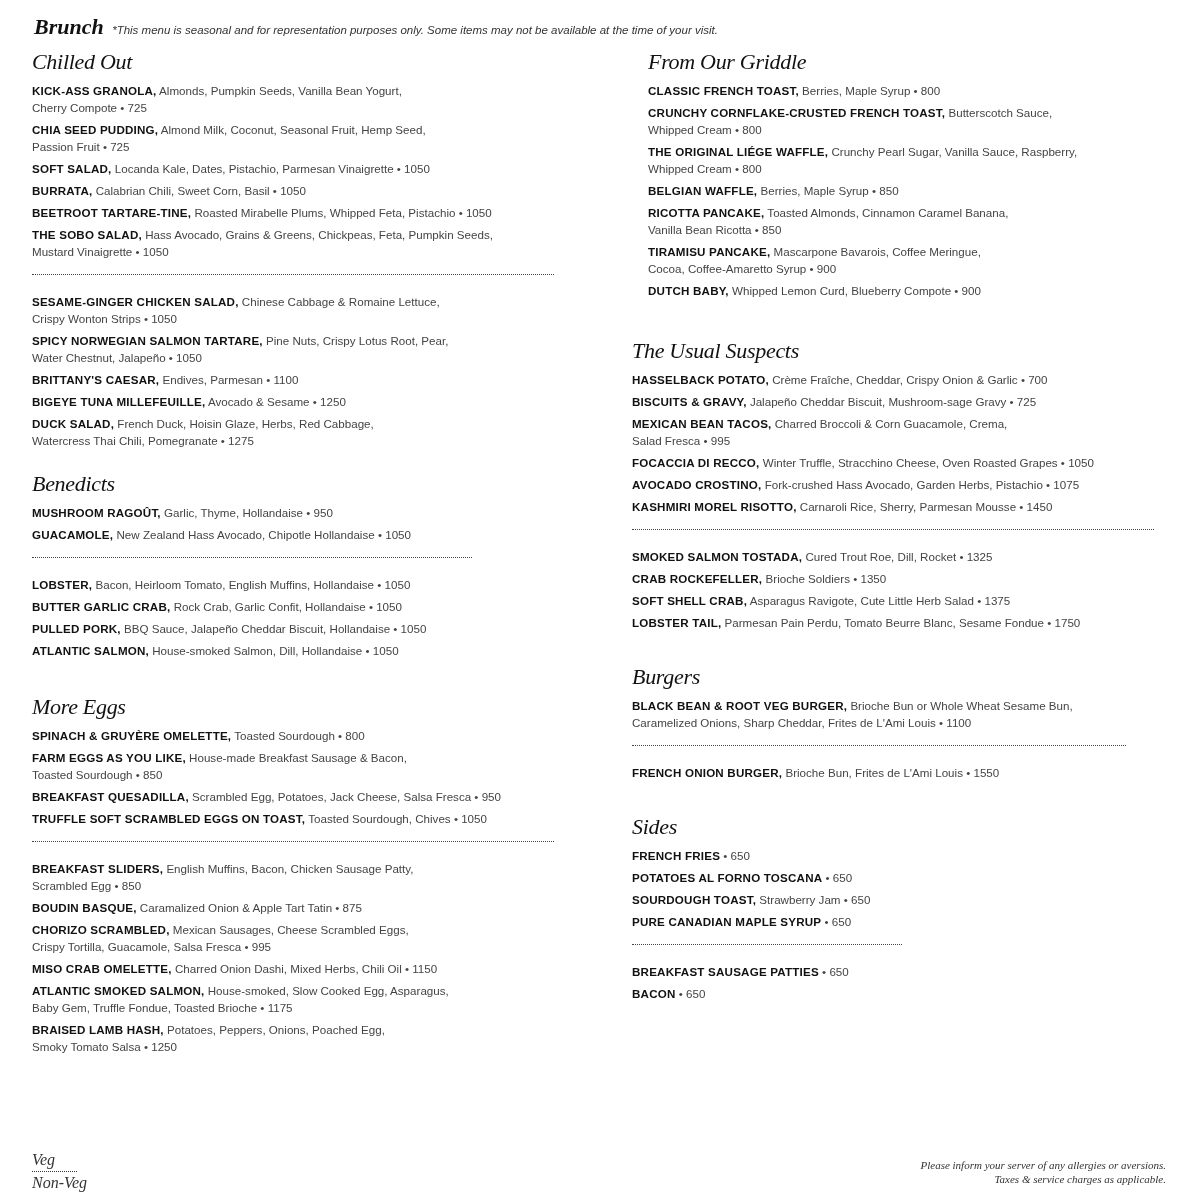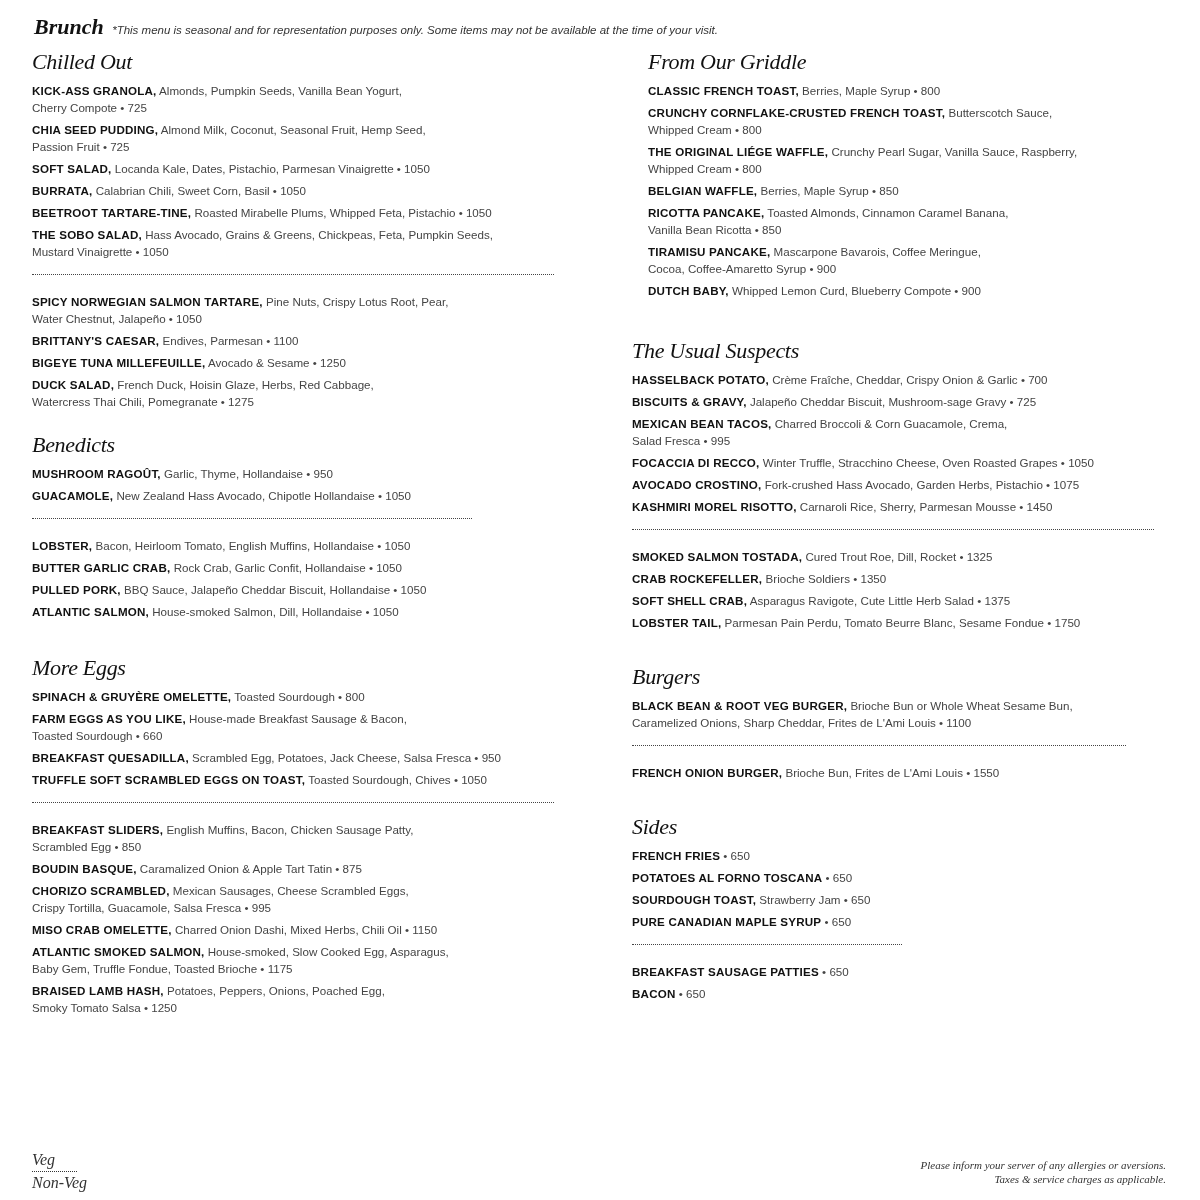--- a/index.html
+++ b/index.html
@@ -36,39 +36,40 @@
 <div class="col left" id="col-left">
     <div class="section" style="margin-bottom: 21px;">
       <div class="section-title">Chilled Out</div>
       <div class="item"><span class="name">KICK-ASS GRANOLA,</span> <span class="desc">Almonds, Pumpkin Seeds, Vanilla Bean Yogurt,</span><br><span class="desc">Cherry Compote • 725</span></div>
       <div class="item"><span class="name">CHIA SEED PUDDING,</span> <span class="desc">Almond Milk, Coconut, Seasonal Fruit, Hemp Seed,</span><br><span class="desc">Passion Fruit • 725</span></div>
       <div class="item"><span class="name">SOFT SALAD,</span> <span class="desc">Locanda Kale, Dates, Pistachio, Parmesan Vinaigrette • 1050</span></div>
       <div class="item"><span class="name">BURRATA,</span> <span class="desc">Calabrian Chili, Sweet Corn, Basil • 1050</span></div>
       <div class="item"><span class="name">BEETROOT TARTARE-TINE,</span> <span class="desc">Roasted Mirabelle Plums, Whipped Feta, Pistachio • 1050</span></div>
       <div class="item"><span class="name">THE SOBO SALAD,</span> <span class="desc">Hass Avocado, Grains &amp; Greens, Chickpeas, Feta, Pumpkin Seeds,</span><br><span class="desc">Mustard Vinaigrette • 1050</span></div>
       <div class="divider" style="width: 522px;"></div>
+      <div class="item"><span class="name">SESAME-GINGER CHICKEN SALAD,</span> <span class="desc">Chinese Cabbage &amp; Romaine Lettuce,</span><br><span class="desc">Crispy Wonton Strips • 1050</span></div>
       <div class="item"><span class="name">SPICY NORWEGIAN SALMON TARTARE,</span> <span class="desc">Pine Nuts, Crispy Lotus Root, Pear,</span><br><span class="desc">Water Chestnut, Jalapeño • 1050</span></div>
       <div class="item"><span class="name">BRITTANY'S CAESAR,</span> <span class="desc">Endives, Parmesan • 1100</span></div>
       <div class="item"><span class="name">BIGEYE TUNA MILLEFEUILLE,</span> <span class="desc">Avocado &amp; Sesame • 1250</span></div>
       <div class="item"><span class="name">DUCK SALAD,</span> <span class="desc">French Duck, Hoisin Glaze, Herbs, Red Cabbage,</span><br><span class="desc">Watercress Thai Chili, Pomegranate • 1275</span></div>
     </div>
     <div class="section" style="margin-bottom: 34px;">
       <div class="section-title">Benedicts</div>
       <div class="item"><span class="name">MUSHROOM RAGOÛT,</span> <span class="desc">Garlic, Thyme, Hollandaise • 950</span></div>
       <div class="item"><span class="name">GUACAMOLE,</span> <span class="desc">New Zealand Hass Avocado, Chipotle Hollandaise • 1050</span></div>
       <div class="divider" style="width: 440px;"></div>
       <div class="item"><span class="name">LOBSTER,</span> <span class="desc">Bacon, Heirloom Tomato, English Muffins, Hollandaise • 1050</span></div>
       <div class="item"><span class="name">BUTTER GARLIC CRAB,</span> <span class="desc">Rock Crab, Garlic Confit, Hollandaise • 1050</span></div>
       <div class="item"><span class="name">PULLED PORK,</span> <span class="desc">BBQ Sauce, Jalapeño Cheddar Biscuit, Hollandaise • 1050</span></div>
       <div class="item"><span class="name">ATLANTIC SALMON,</span> <span class="desc">House-smoked Salmon, Dill, Hollandaise • 1050</span></div>
     </div>
     <div class="section">
       <div class="section-title">More Eggs</div>
       <div class="item"><span class="name">SPINACH &amp; GRUYÈRE OMELETTE,</span> <span class="desc">Toasted Sourdough • 800</span></div>
-      <div class="item"><span class="name">FARM EGGS AS YOU LIKE,</span> <span class="desc">House-made Breakfast Sausage &amp; Bacon,</span><br><span class="desc">Toasted Sourdough • 660</span></div>
+      <div class="item"><span class="name">FARM EGGS AS YOU LIKE,</span> <span class="desc">House-made Breakfast Sausage &amp; Bacon,</span><br><span class="desc">Toasted Sourdough • 850</span></div>
       <div class="item"><span class="name">BREAKFAST QUESADILLA,</span> <span class="desc">Scrambled Egg, Potatoes, Jack Cheese, Salsa Fresca • 950</span></div>
       <div class="item"><span class="name">TRUFFLE SOFT SCRAMBLED EGGS ON TOAST,</span> <span class="desc">Toasted Sourdough, Chives • 1050</span></div>
       <div class="divider" style="width: 522px;"></div>
       <div class="item"><span class="name">BREAKFAST SLIDERS,</span> <span class="desc">English Muffins, Bacon, Chicken Sausage Patty,</span><br><span class="desc">Scrambled Egg • 850</span></div>
       <div class="item"><span class="name">BOUDIN BASQUE,</span> <span class="desc">Caramalized Onion &amp; Apple Tart Tatin • 875</span></div>
       <div class="item"><span class="name">CHORIZO SCRAMBLED,</span> <span class="desc">Mexican Sausages, Cheese Scrambled Eggs,</span><br><span class="desc">Crispy Tortilla, Guacamole, Salsa Fresca • 995</span></div>
       <div class="item"><span class="name">MISO CRAB OMELETTE,</span> <span class="desc">Charred Onion Dashi, Mixed Herbs, Chili Oil • 1150</span></div>
       <div class="item"><span class="name">ATLANTIC SMOKED SALMON,</span> <span class="desc">House-smoked, Slow Cooked Egg, Asparagus,</span><br><span class="desc">Baby Gem, Truffle Fondue, Toasted Brioche • 1175</span></div>
       <div class="item"><span class="name">BRAISED LAMB HASH,</span> <span class="desc">Potatoes, Peppers, Onions, Poached Egg,</span><br><span class="desc">Smoky Tomato Salsa • 1250</span></div>
     </div>

